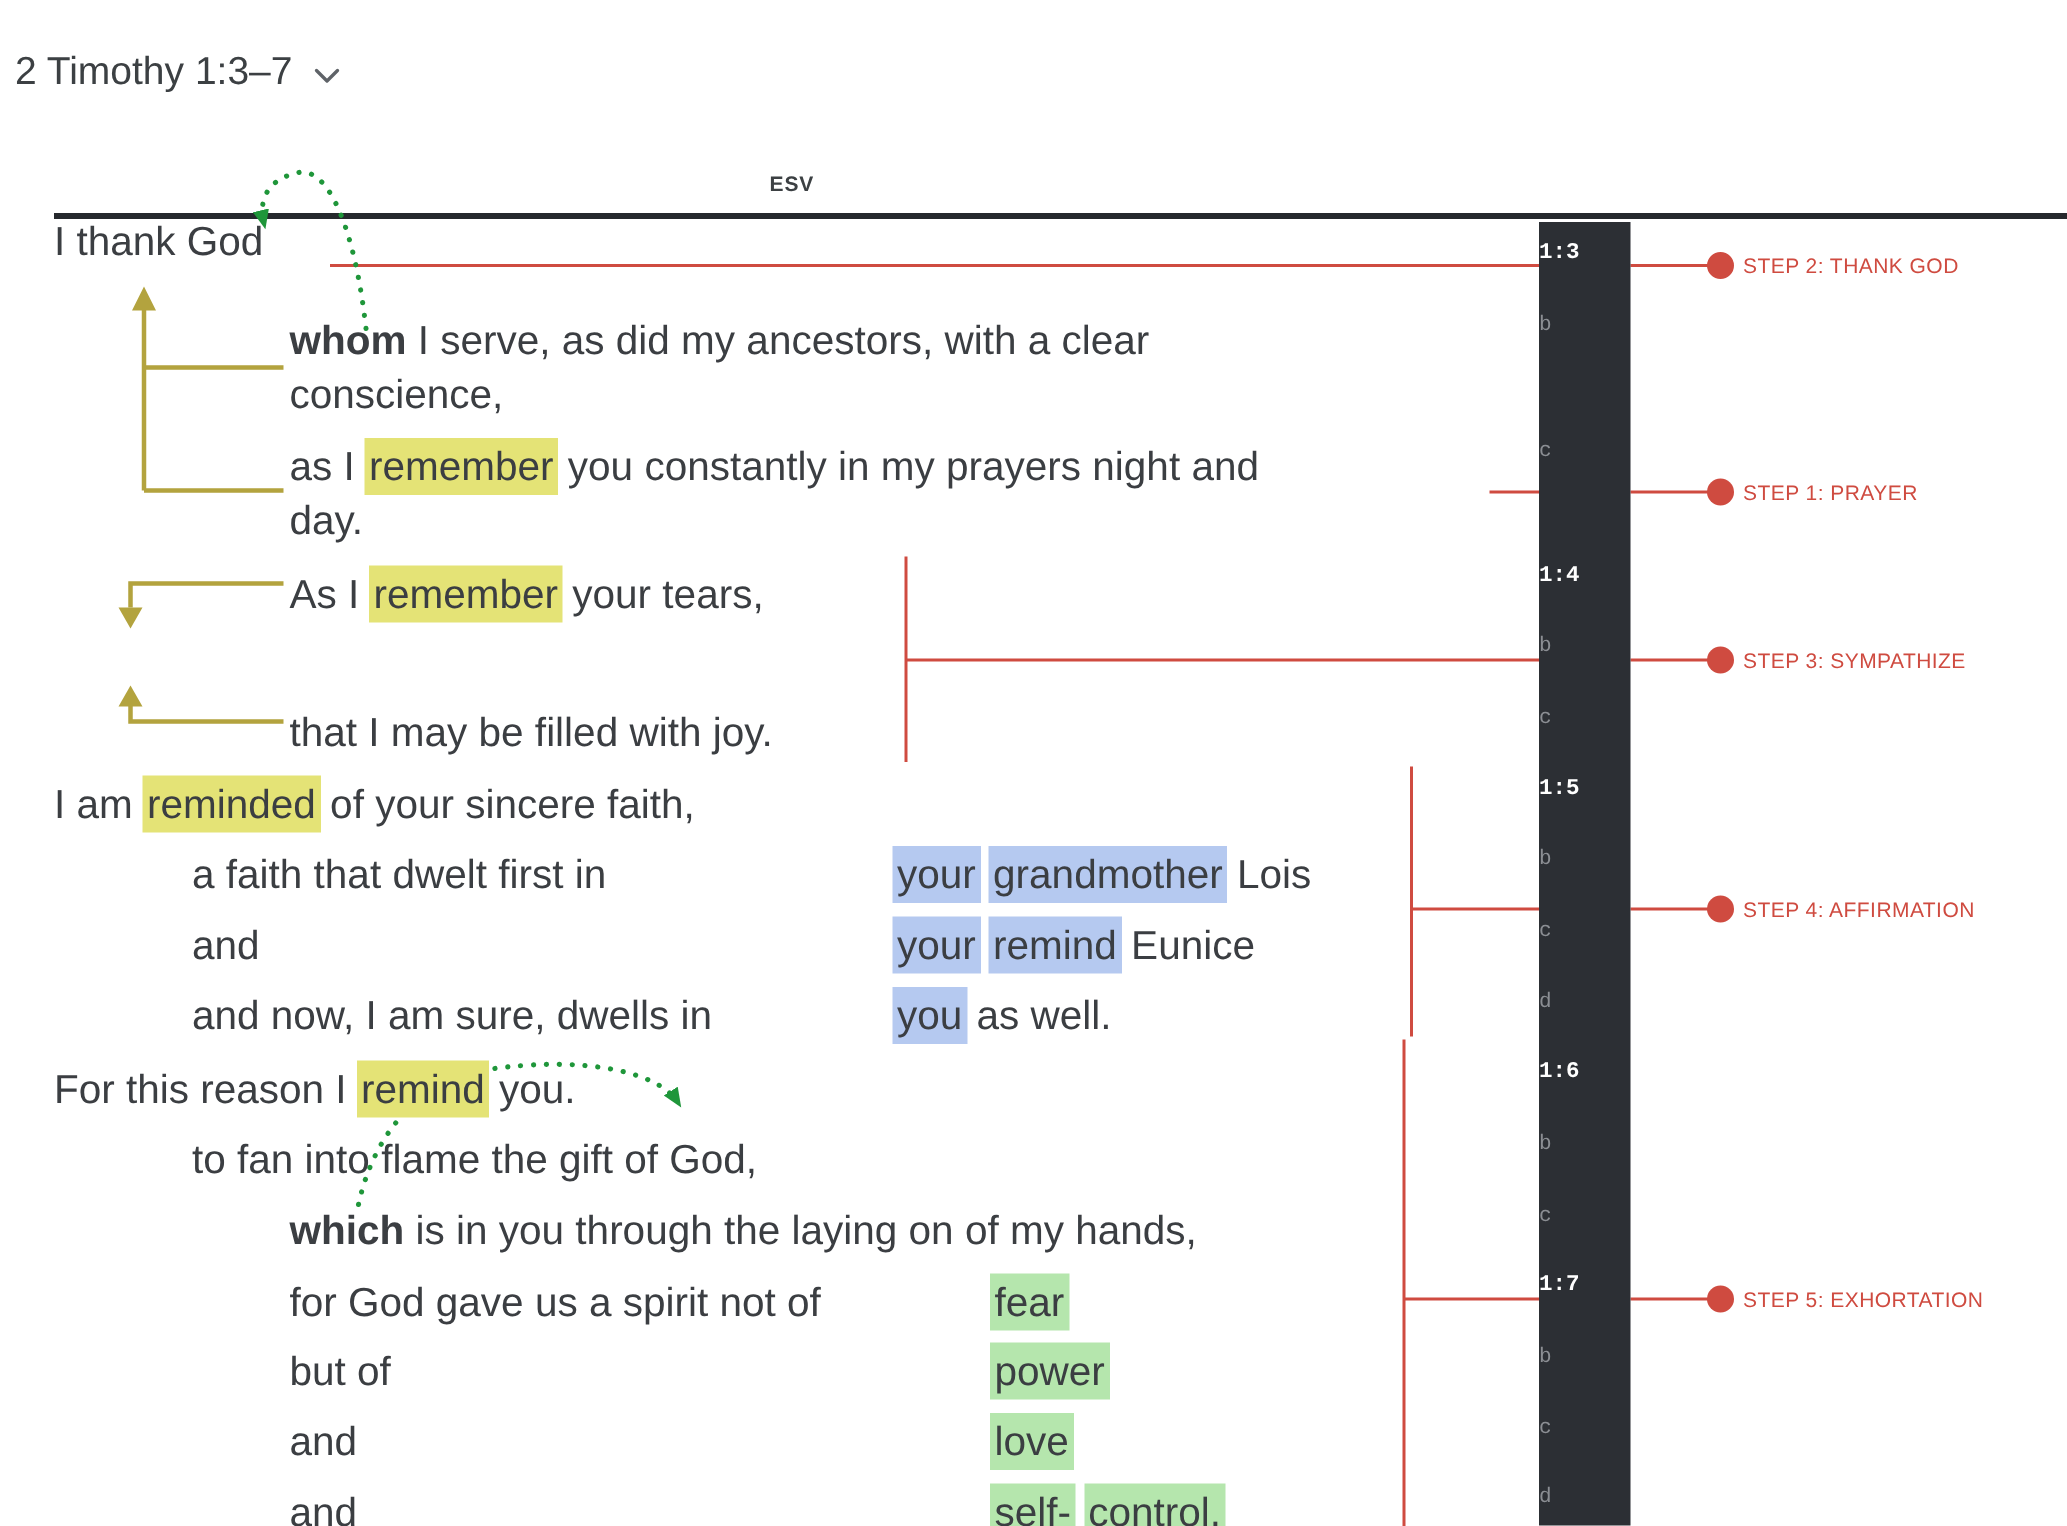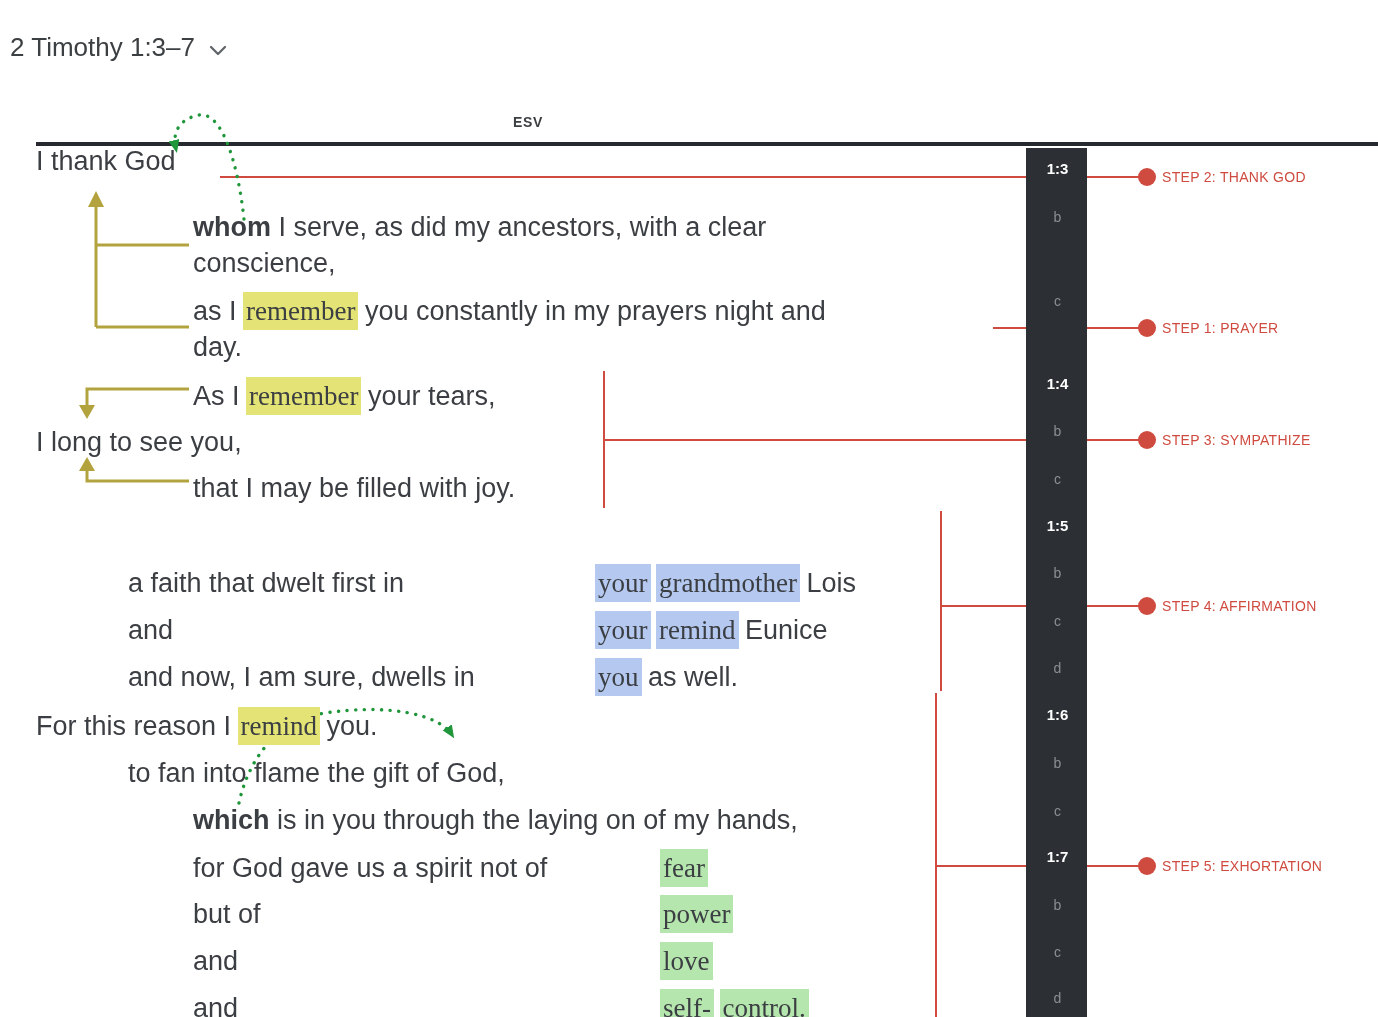--- a/index.html
+++ b/index.html
@@ -14,28 +14,28 @@
   .translation{position:absolute;left:513px;top:93px;font-size:14px;font-weight:bold;
     letter-spacing:.6px;color:#3c4043;}
   
   #overlay{position:absolute;left:0;top:0;z-index:1;}
   
   #rows{position:absolute;left:0;top:0;width:100%;height:100%;z-index:2;}
   .row{position:absolute;left:0;width:1378px;height:38px;line-height:38px;font-size:27px;}
   .lineseg{position:absolute;top:0;white-space:pre;}
   .seg{display:inline;}
   .seg.bold{font-weight:bold;}
-  .hl{padding:4px 3px;margin:0 -1px;font-family:Liberation Serif, serif;}
+  .hl{padding:4px 3px;margin:0 -1px;}
   .hl-yellow{background:#e4e376;}
   .hl-blue{background:#b5c9f0;}
   .hl-green{background:#b5e6ad;}
   
   .vbar{position:absolute;left:1026px;top:127px;width:61px;height:869px;background:#2c2f34;z-index:2;}
-  .vlabel{position:absolute;left:0;width:63px;height:22px;line-height:22px;text-align:center;
-    font-size:14px;color:#8b8e93;}
+  .vlabel{position:absolute;left:0;width:63px;height:22px;line-height:22px;
+    font-size:14px;color:#8b8e93;font-family:Liberation Mono, monospace;}
   .vlabel.major{font-size:15px;font-weight:bold;color:#ffffff;}
   
   #steps{position:absolute;left:0;top:0;width:100%;height:100%;z-index:3;}
   .step-dot{position:absolute;width:18px;height:18px;border-radius:50%;background:#cf4b40;}
   .step-label{position:absolute;height:22px;line-height:22px;font-size:14px;color:#cf4b40;
     letter-spacing:.3px;white-space:pre;}
 </style>
 </head>
 <body>
 
@@ -104,25 +104,25 @@
       </div>
       <div class="row" style="top: 271px;">
         <span class="lineseg" style="left: 193px;"><span class="seg">as I </span><span class="seg hl hl-yellow">remember</span><span class="seg"> you constantly in my prayers night and</span></span>
       </div>
       <div class="row" style="top: 307px;">
         <span class="lineseg" style="left: 193px;"><span class="seg">day.</span></span>
       </div>
       <div class="row" style="top: 356px;">
         <span class="lineseg" style="left: 193px;"><span class="seg">As I </span><span class="seg hl hl-yellow">remember</span><span class="seg"> your tears,</span></span>
       </div>
-      <div class="row" style="top: 402px;">
-        <span class="lineseg" style="left: 36px;"><span class="seg">I long to see you,</span></span>
-      </div>
       <div class="row" style="top: 448px;">
         <span class="lineseg" style="left: 193px;"><span class="seg">that I may be filled with joy.</span></span>
+      </div>
+      <div class="row" style="top: 496px;">
+        <span class="lineseg" style="left: 36px;"><span class="seg">I am </span><span class="seg hl hl-yellow">reminded</span><span class="seg"> of your sincere faith,</span></span>
       </div>
       <div class="row" style="top: 543px;">
         <span class="lineseg" style="left: 128px;"><span class="seg">a faith that dwelt first in</span></span>
         <span class="lineseg" style="left: 596px;"><span class="seg hl hl-blue">your</span><span class="seg"> </span><span class="seg hl hl-blue">grandmother</span><span class="seg"> Lois</span></span>
       </div>
       <div class="row" style="top: 590px;">
         <span class="lineseg" style="left: 128px;"><span class="seg">and</span></span>
         <span class="lineseg" style="left: 596px;"><span class="seg hl hl-blue">your</span><span class="seg"> </span><span class="seg hl hl-blue">remind</span><span class="seg"> Eunice</span></span>
       </div>
       <div class="row" style="top: 637px; padding-left: 40px;">

